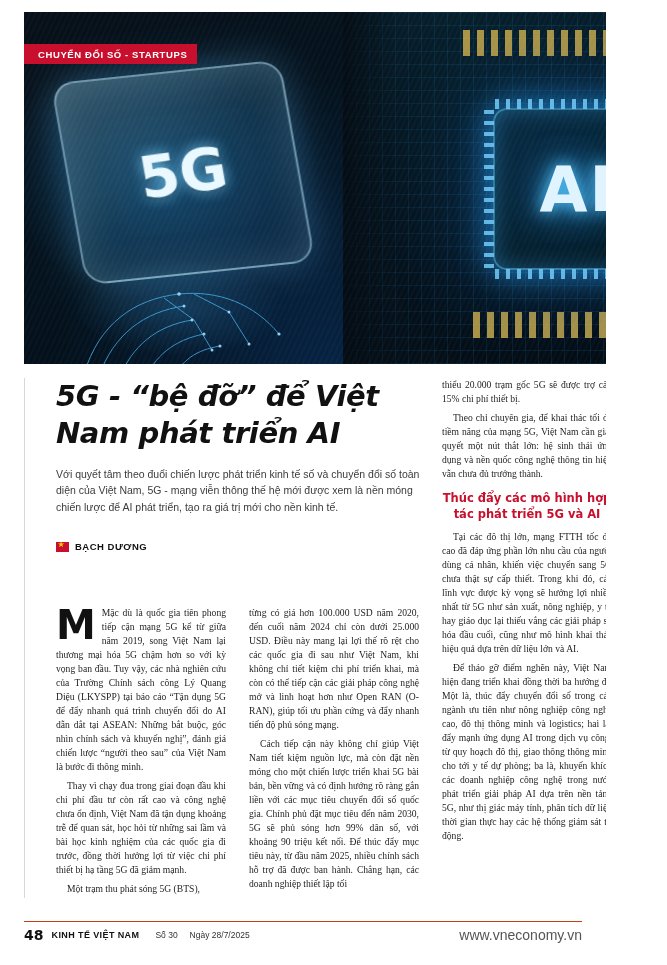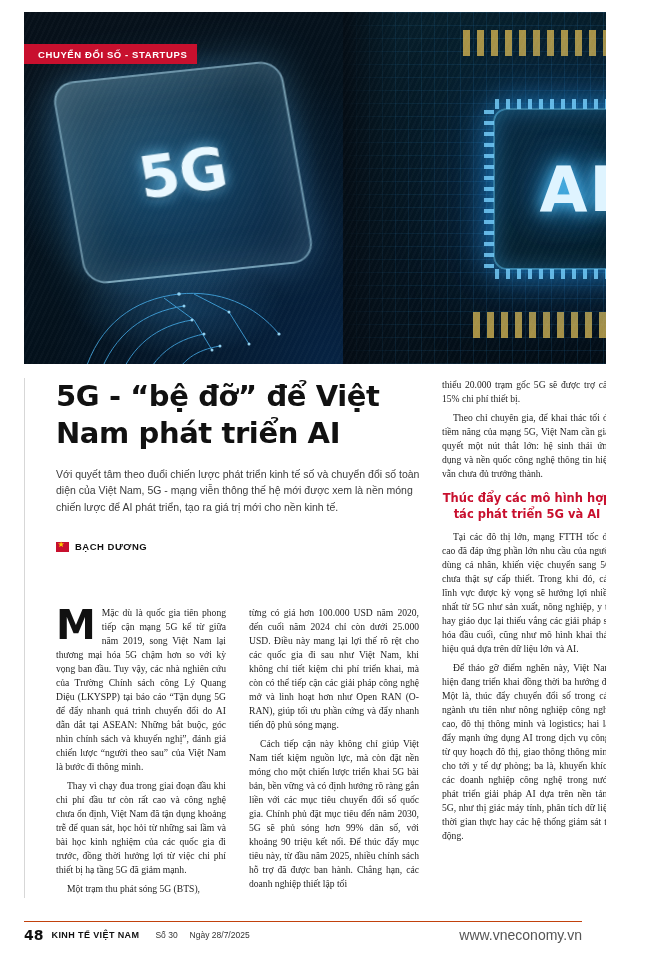--- a/index.html
+++ b/index.html
@@ -144,20 +144,21 @@
   }
   .headline {
     font-family: "DejaVu Sans", sans-serif;
     font-weight: 700;
     font-size: 29px;
     line-height: 1.28;
     color: #111111;
     letter-spacing: -0.4px;
     width: 370px;
     margin: 0 0 14px 0;
+    font-style: italic;
   }
   .standfirst {
     width: 370px;
     font-family: "Liberation Sans", sans-serif;
     font-size: 10.5px;
     line-height: 1.55;
     color: #3b3b3b;
     margin-bottom: 26px;
   }
   .byline {

